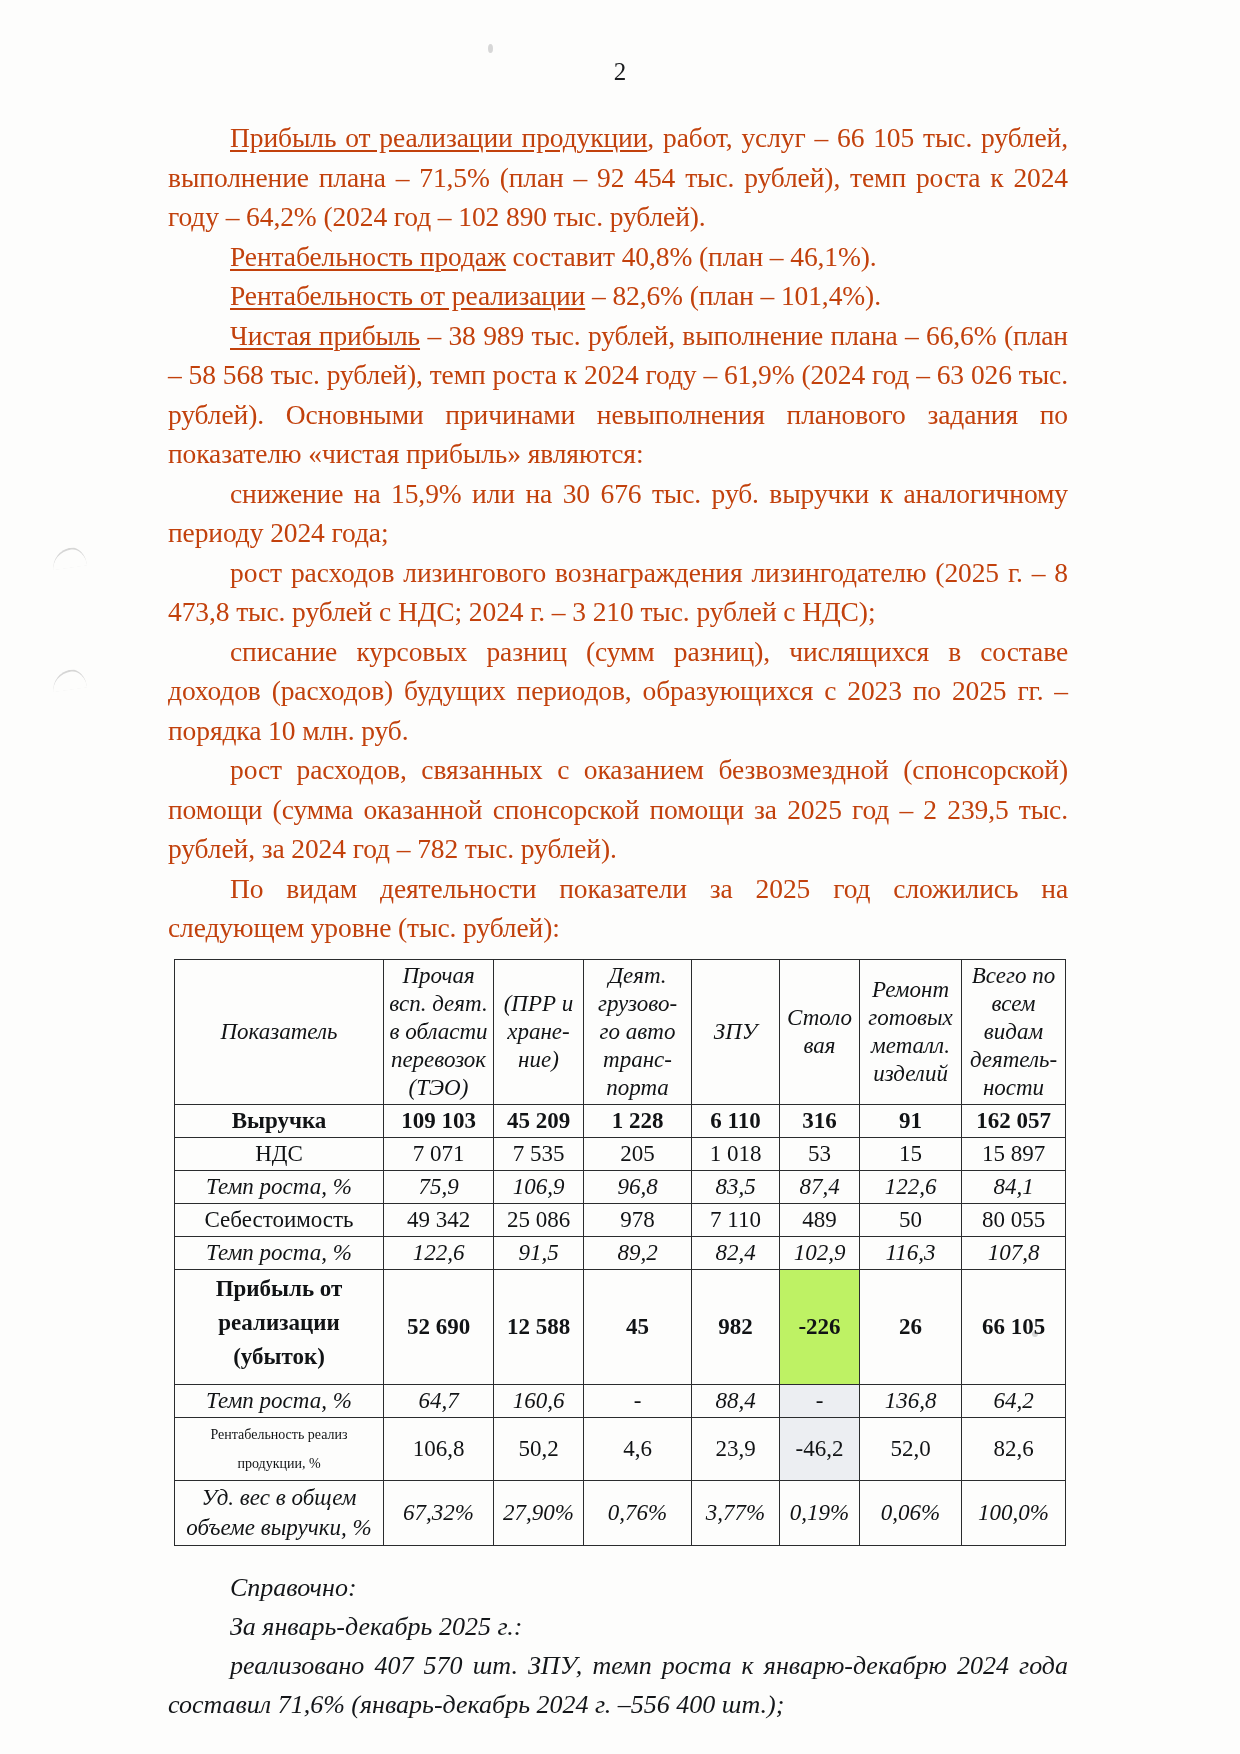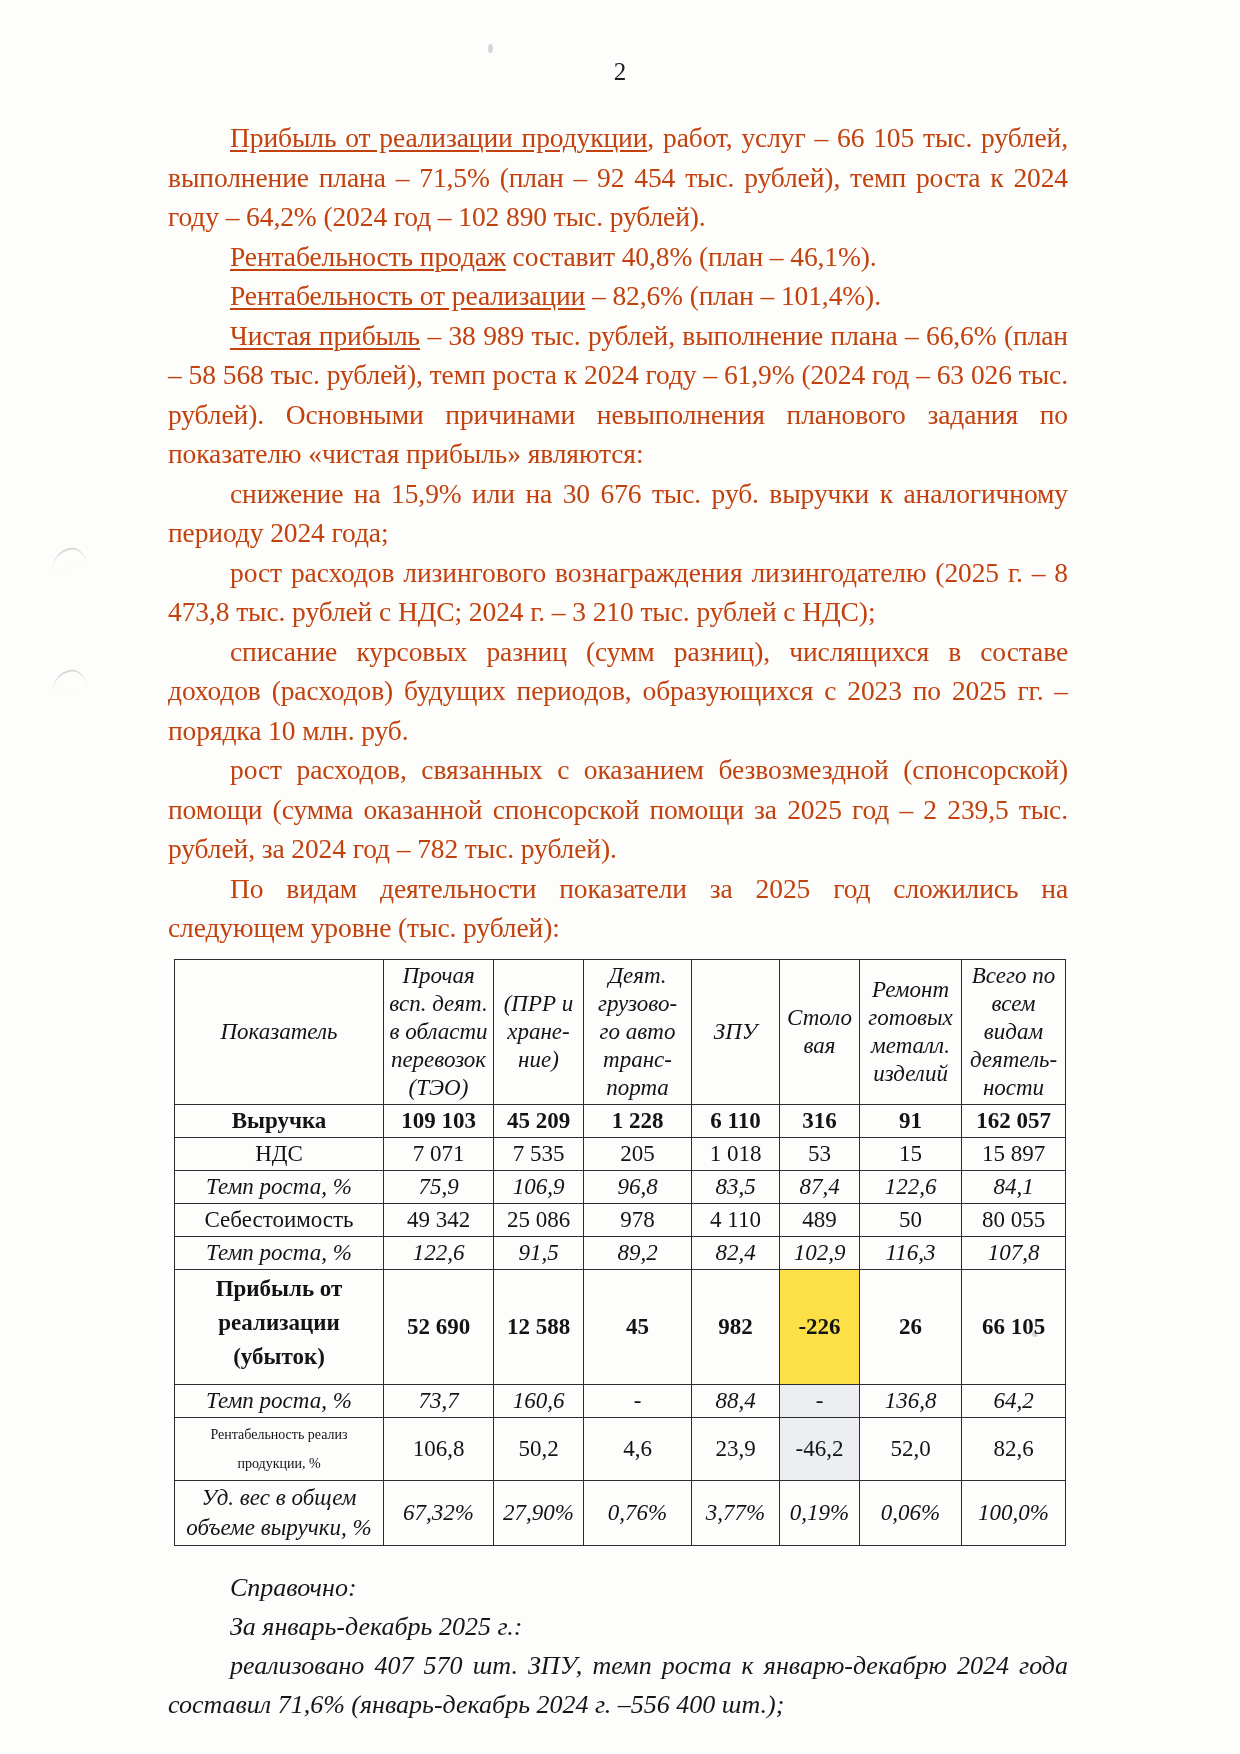--- a/index.html
+++ b/index.html
@@ -79,21 +79,21 @@
     padding-left: 7px;
   }
   td.hdr {
     font-style: italic;
     line-height: 29px;
     font-size: 23px;
     vertical-align: middle;
   }
   td.ital { font-style: italic; }
   td.bold { font-weight: bold; }
-  td.shade { background: #fde047; }
+  td.shade { background: #bef264; }
   td.shade2 { background: #eceef2; }
 
   
   col.c0 { width: 209px; }
   col.c1 { width: 110px; }
   col.c2 { width: 90px; }
   col.c3 { width: 108px; }
   col.c4 { width: 88px; }
   col.c5 { width: 80px; }
   col.c6 { width: 102px; }
@@ -257,21 +257,21 @@
             <td class="ital">87,4</td>
             <td class="ital">122,6</td>
             <td class="ital">84,1</td>
           </tr>
 
           <tr>
             <td class="lbl">Себестоимость</td>
             <td>49 342</td>
             <td>25 086</td>
             <td>978</td>
-            <td>4 110</td>
+            <td>7 110</td>
             <td>489</td>
             <td>50</td>
             <td>80 055</td>
           </tr>
 
           <tr>
             <td class="lbl ital">Темп роста, %</td>
             <td class="ital">122,6</td>
             <td class="ital">91,5</td>
             <td class="ital">89,2</td>
@@ -291,21 +291,21 @@
             <td class="bold">12 588</td>
             <td class="bold">45</td>
             <td class="bold">982</td>
             <td class="bold shade">-226</td>
             <td class="bold">26</td>
             <td class="bold">66 105</td>
           </tr>
 
           <tr>
             <td class="lbl ital">Темп роста, %</td>
-            <td class="ital">73,7</td>
+            <td class="ital">64,7</td>
             <td class="ital">160,6</td>
             <td class="ital">-</td>
             <td class="ital">88,4</td>
             <td class="ital shade2">-</td>
             <td class="ital">136,8</td>
             <td class="ital">64,2</td>
           </tr>
 
           <tr>
             <td class="lbl" style="line-height:29px;font-size:14px;text-align:center;">

